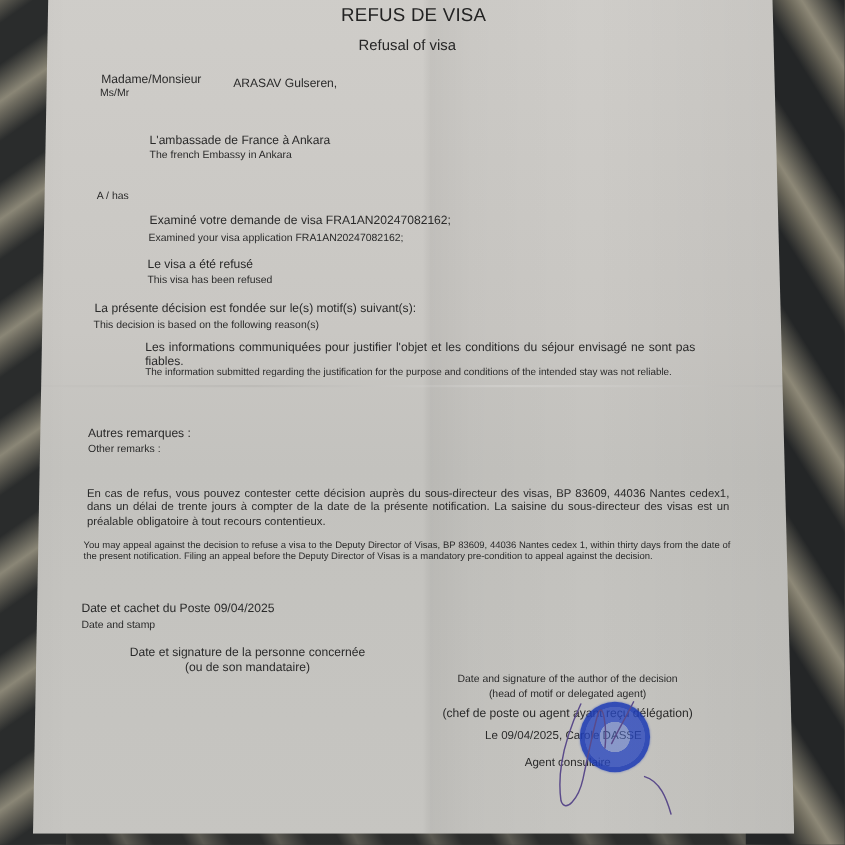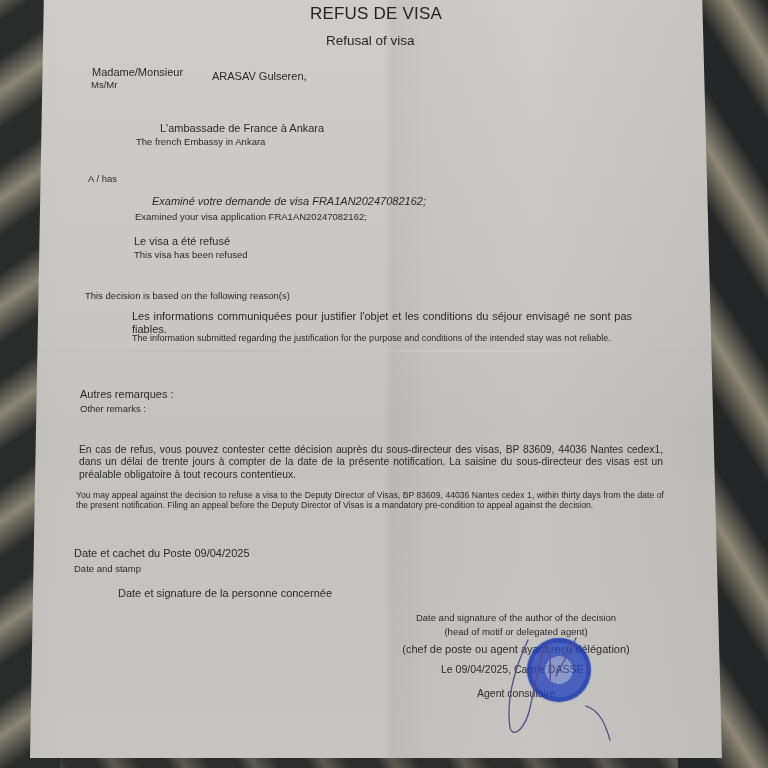--- a/index.html
+++ b/index.html
@@ -72,46 +72,48 @@
 <div class="paper">
   <div class="fold" style="top:360px;"></div>
 
   <div class="txt title" style="left:310px; top:14px;">REFUS DE VISA</div>
   <div class="txt subtitle" style="left:326px; top:43px;">Refusal of visa</div>
 
   <div class="txt fr" style="left:92px; top:76px;">Madame/Monsieur</div>
   <div class="txt en" style="left:91px; top:89px;text-align:center;">Ms/Mr</div>
   <div class="txt fr" style="left:212px; top:80px;">ARASAV Gulseren,</div>
 
-  <div class="txt fr" style="left:136px; top:132px;margin-left:24px;">L'ambassade de France à Ankara</div>
+  <div class="txt fr" style="left:136px; top:132px;">L'ambassade de France à Ankara</div>
   <div class="txt en" style="left:136px; top:146px;">The french Embassy in Ankara</div>
 
   <div class="txt en" style="left:88px; top:183px;">A  / has</div>
 
-  <div class="txt fr" style="left:152px; top:205px;font-style:italic;">Examiné votre demande de visa FRA1AN20247082162;</div>
+  <div class="txt fr" style="left:136px; top:205px;">Examiné votre demande de visa FRA1AN20247082162;</div>
   <div class="txt en" style="left:135px; top:221px;">Examined your visa application FRA1AN20247082162;</div>
 
   <div class="txt fr" style="left:134px; top:245px;">Le visa a été refusé</div>
   <div class="txt en" style="left:134px; top:259px;">This visa has been refused</div>
 
+  <div class="txt fr" style="left:86px; top:285px;">La présente décision est fondée sur le(s) motif(s) suivant(s):</div>
   <div class="txt en" style="left:85px; top:300px;">This decision is based on the following reason(s)</div>
 
   <div class="para fr" style="left:132px; top:320px; width:500px;">Les informations communiquées pour justifier l'objet et les conditions du séjour envisagé ne sont pas fiables.</div>
   <div class="para en" style="left:132px; top:343px; width:500px; font-size:9px;">The information submitted regarding the justification for the purpose and conditions of the intended stay was not reliable.</div>
 
   <div class="txt fr" style="left:80px; top:398px;">Autres remarques :</div>
   <div class="txt en" style="left:80px; top:413px;">Other remarks :</div>
 
   <div class="para" style="left:79px; top:454px; width:584px; font-size:10.3px;">En cas de refus, vous pouvez contester cette décision auprès du sous-directeur des visas, BP 83609, 44036 Nantes cedex1, dans un délai de trente jours à compter de la date de la présente notification. La saisine du sous-directeur des visas est un préalable obligatoire à tout recours contentieux.</div>
   <div class="para" style="left:76px; top:500px; width:588px; font-size:8.6px;">You may appeal against the decision to refuse a visa to the Deputy Director of Visas, BP 83609, 44036 Nantes cedex 1, within thirty days from the date of the present notification. Filing an appeal before the Deputy Director of Visas is a mandatory pre-condition to appeal against the decision.</div>
 
   <div class="txt fr" style="left:74px; top:557px;">Date et cachet du Poste 09/04/2025</div>
   <div class="txt en" style="left:74px; top:573px;text-align:right;">Date and stamp</div>
 
   <div class="txt fr center" style="left:108px; top:597px; width:234px;">Date et signature de la personne concernée</div>
+  <div class="txt fr center" style="left:108px; top:611px; width:234px;">(ou de son mandataire)</div>
 
   <div class="txt fr center" style="left:396px; top:606px; width:240px;margin-top:47px;">(chef de poste ou agent ayant reçu délégation)</div>
   <div class="txt en center" style="left:396px; top:622px; width:240px;">Date and signature of the author of the decision</div>
   <div class="txt en center" style="left:396px; top:636px; width:240px;">(head of motif or delegated agent)</div>
 
   <div class="txt fr" style="left:441px; top:673px; font-size:10.5px;">Le 09/04/2025, Carole DASSE</div>
   <div class="txt fr" style="left:477px; top:697px; font-size:10.5px;">Agent consulaire</div>
 
   <div class="stamp"></div>
   <svg class="signature" viewBox="0 0 140 120">

